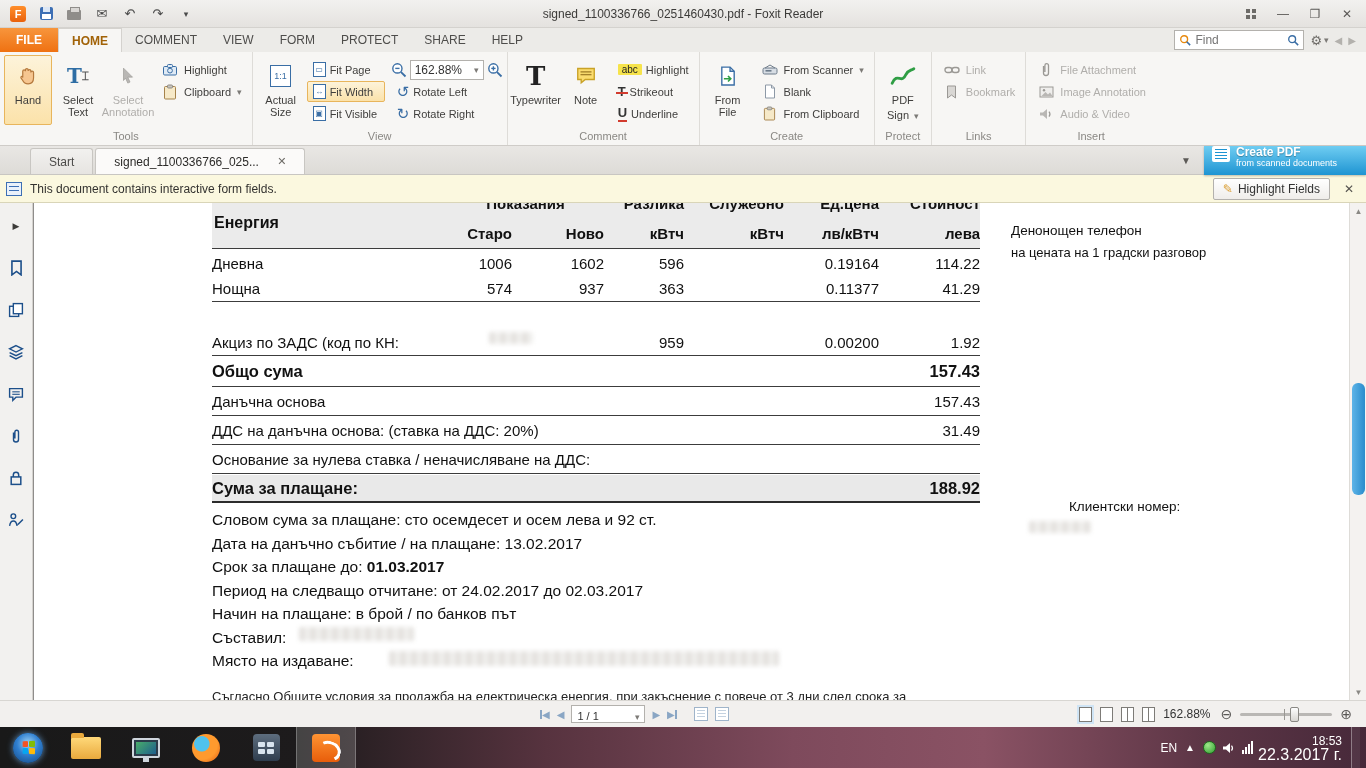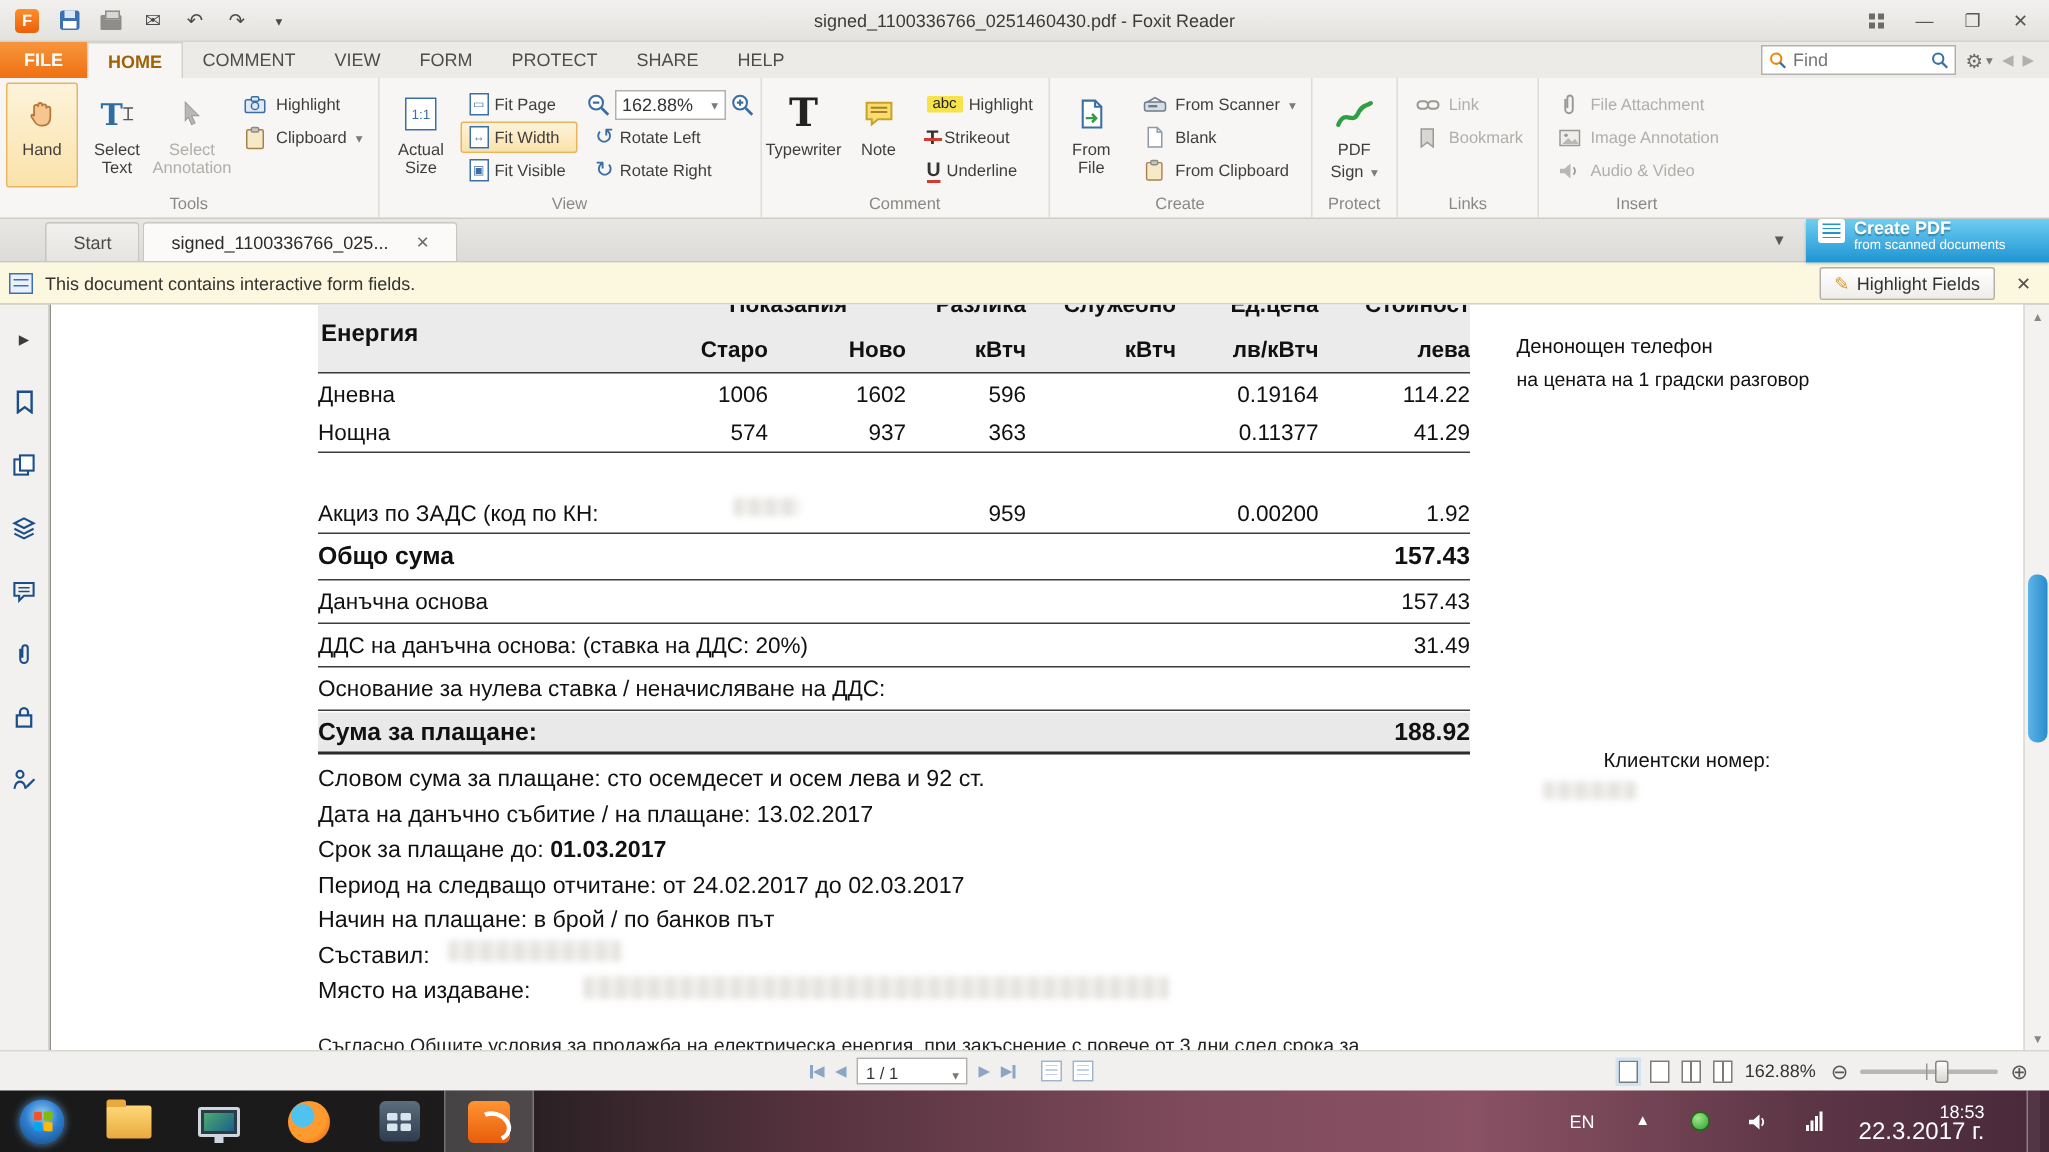--- a/index.html
+++ b/index.html
@@ -143,21 +143,21 @@
   .folder{width:30px;height:22px;background:linear-gradient(#ffd97a,#e9a93d);border-radius:2px;position:relative}
   .folder:before{content:"";position:absolute;top:-4px;left:0;width:13px;height:5px;background:#e9a93d;border-radius:2px 2px 0 0}
   .monitor{width:28px;height:20px;background:#2b3b4a;border:2px solid #cfd6dd;border-radius:2px;position:relative}
   .monitor:before{content:"";position:absolute;inset:2px;background:linear-gradient(135deg,#49ad6b,#1d5e8c)}
   .monitor:after{content:"";position:absolute;left:9px;bottom:-6px;width:6px;height:4px;background:#cfd6dd}
   .ffx{width:28px;height:28px;border-radius:50%;background:radial-gradient(circle at 35% 35%,#4fc2ee 0 28%,#ff9a2e 32% 60%,#e0560f 100%)}
   .calc{width:27px;height:27px;border-radius:4px;background:linear-gradient(#5d6d7e,#2e3d4e);display:grid;grid-template-columns:7px 7px;grid-gap:2px;align-content:center;justify-content:center}
   .calc i{width:7px;height:5px;background:#d8e4ee;border-radius:1px}
   .foxitapp{width:28px;height:28px;border-radius:4px;background:linear-gradient(#ff9433,#e85d0a);position:relative}
   .foxitapp:before{content:"";position:absolute;left:5px;top:7px;width:18px;height:14px;border-radius:50% 50% 50% 0;border:3px solid #fff;border-left-color:transparent;border-bottom-color:transparent;transform:rotate(18deg)}
-  .tray{margin-left:auto;display:flex;align-items:center;gap:24px;padding-right:6px;color:#fff}
+  .tray{margin-left:auto;display:flex;align-items:center;gap:5px;padding-right:6px;color:#fff}
   .trayico{display:flex;align-items:center;justify-content:center;width:16px;height:16px;font-size:10px;color:#fff}
   .greendot{width:13px;height:13px;border-radius:50%;background:radial-gradient(circle at 35% 30%,#9fe88a,#2f9e2f);border:1px solid #1c6b1c}
   .bars{display:flex;align-items:flex-end;gap:1px}
   .bars i{width:2px;background:#fff;display:block}
   .clock{text-align:right;font-size:12px;line-height:14px;padding-right:4px}
   .clock .d{font-size:16px}
   .desksliver{width:9px;height:41px;border-left:1px solid rgba(255,255,255,.35);background:rgba(255,255,255,.06)}
   svg{display:block}
 </style>
 </head>

